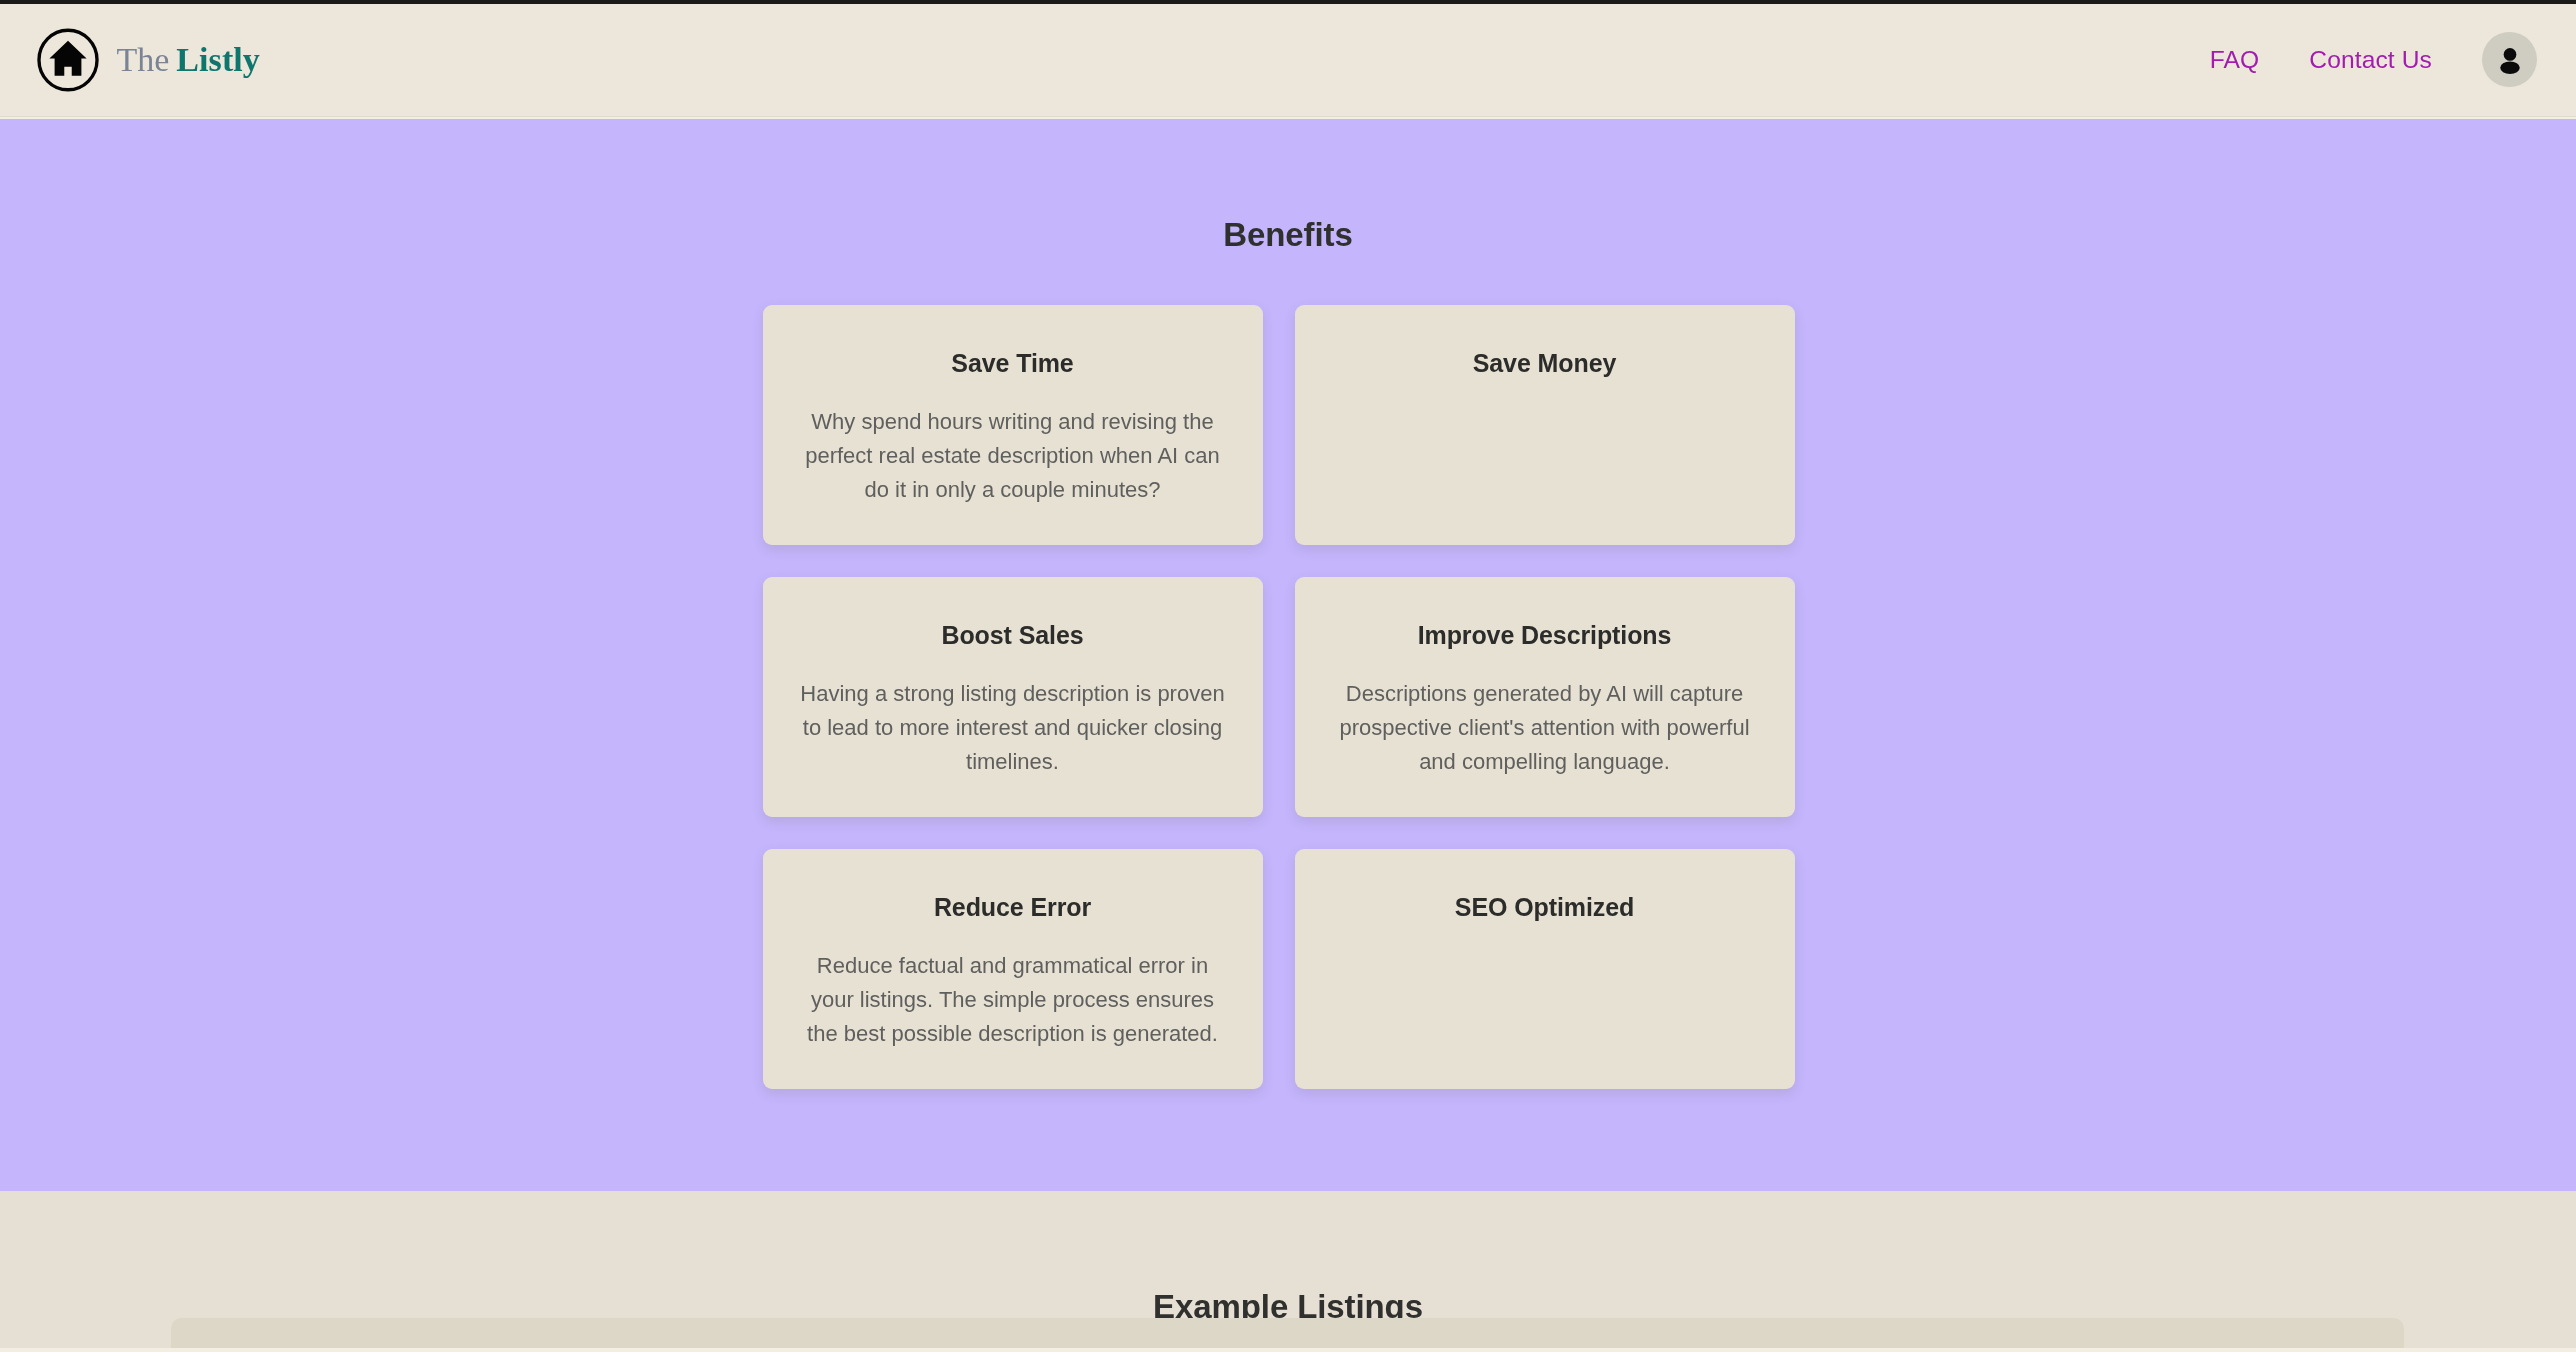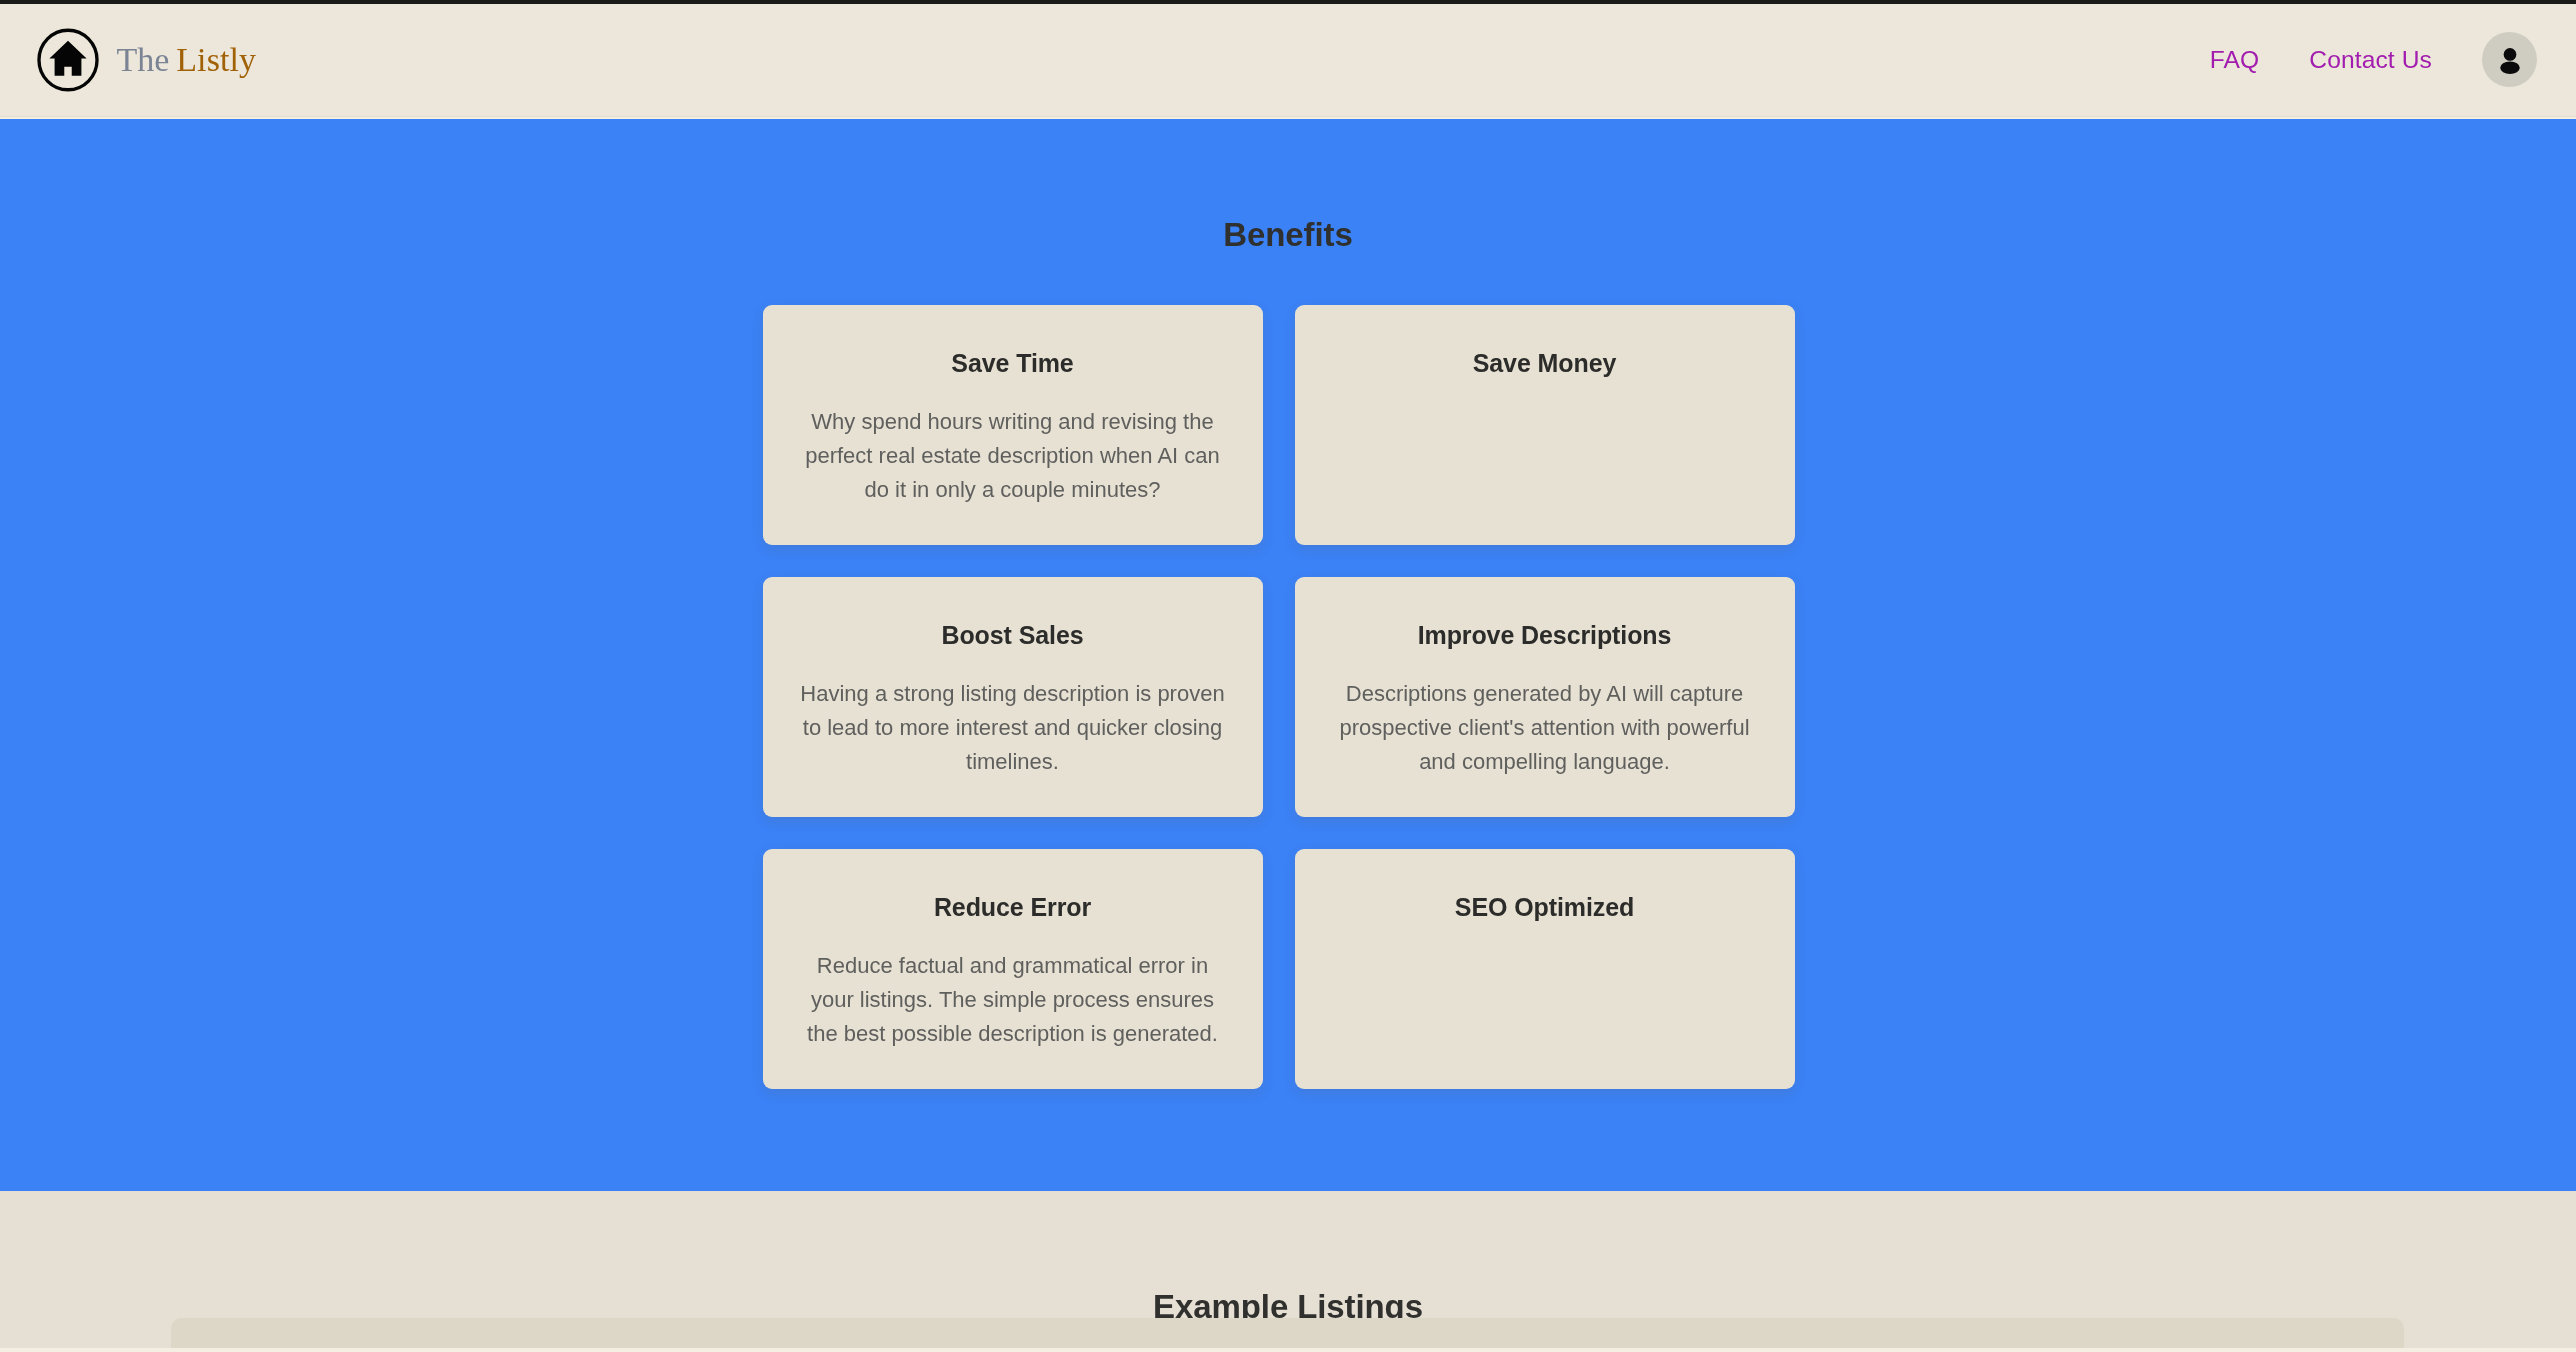--- a/index.html
+++ b/index.html
@@ -60,22 +60,22 @@
     font-size: 34px;
     letter-spacing: 0.1px;
     white-space: nowrap;
     line-height: 1;
   }
   .brand-name .brand-the {
     color: #7b8494;
     font-weight: 400;
   }
   .brand-name .brand-main {
-    color: #a16207;
-    font-weight: 400;
+    color: #0f766e;
+    font-weight: 700;
     margin-left: 6.7px;
   }
 
   .header-nav {
     display: flex;
     align-items: center;
     gap: 0;
   }
 
   .nav-link {
@@ -101,21 +101,21 @@
     padding: 0;
   }
   .avatar-icon { width: 34px; height: 34px; display: block; }
 
   
   .benefits-section {
     position: absolute;
     top: 119px; left: 0;
     width: 2576px;
     height: 1073px;
-    background: #3b82f6;
+    background: #c4b5fd;
   }
 
   .section-title {
     text-align: center;
     font-size: 33px;
     font-weight: 700;
     color: #30302e;
     letter-spacing: -0.1px;
     margin-top: 97px;
   }

